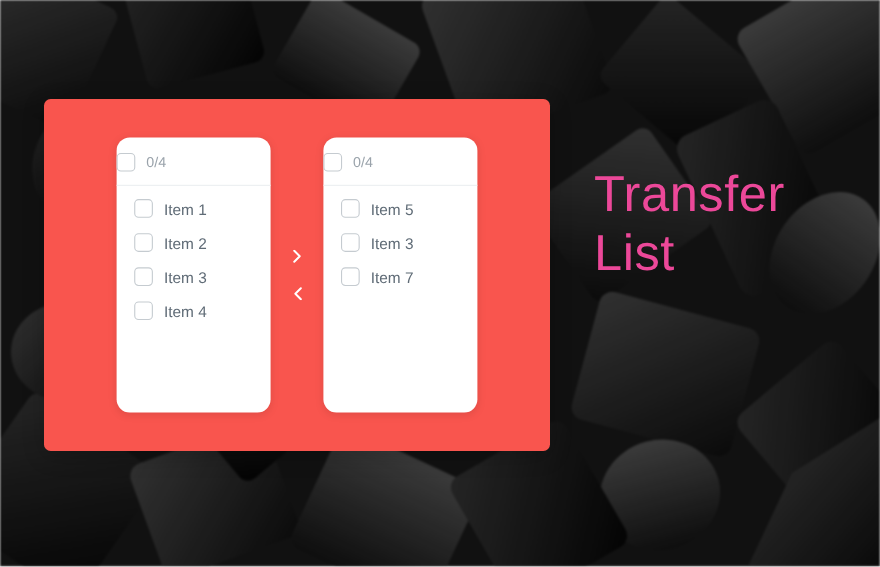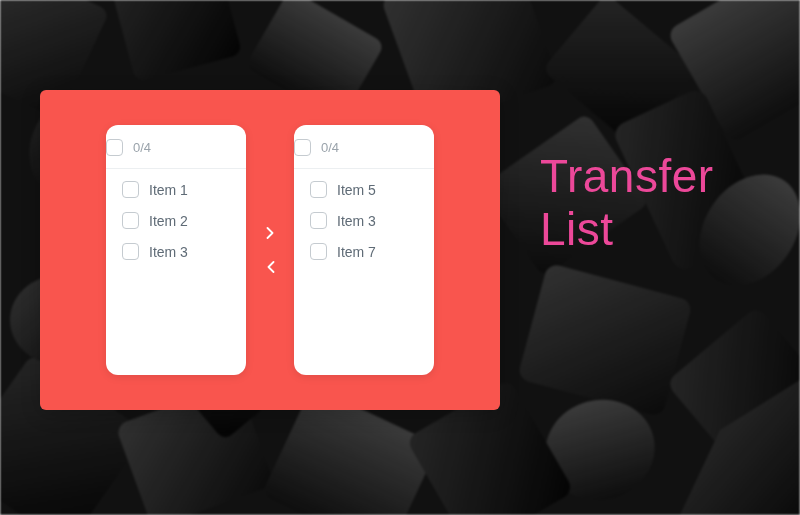--- a/index.html
+++ b/index.html
@@ -188,20 +188,24 @@
           <span class="item-label">Item 1</span>
         </div>
         <div class="list-item">
           <div class="checkbox"></div>
           <span class="item-label">Item 2</span>
         </div>
         <div class="list-item">
           <div class="checkbox"></div>
           <span class="item-label">Item 3</span>
         </div>
+        <div class="list-item">
+          <div class="checkbox"></div>
+          <span class="item-label">Item 4</span>
+        </div>
       </div>
     </div>
 
     <div class="transfer-buttons">
       <div class="transfer-btn">
         <svg viewBox="0 0 8 12">
           <path d="M1 1 L6 6 L1 11" stroke="#fff" stroke-width="1.8" fill="none" stroke-linecap="round" stroke-linejoin="round"></path>
         </svg>
       </div>
       <div class="transfer-btn">

